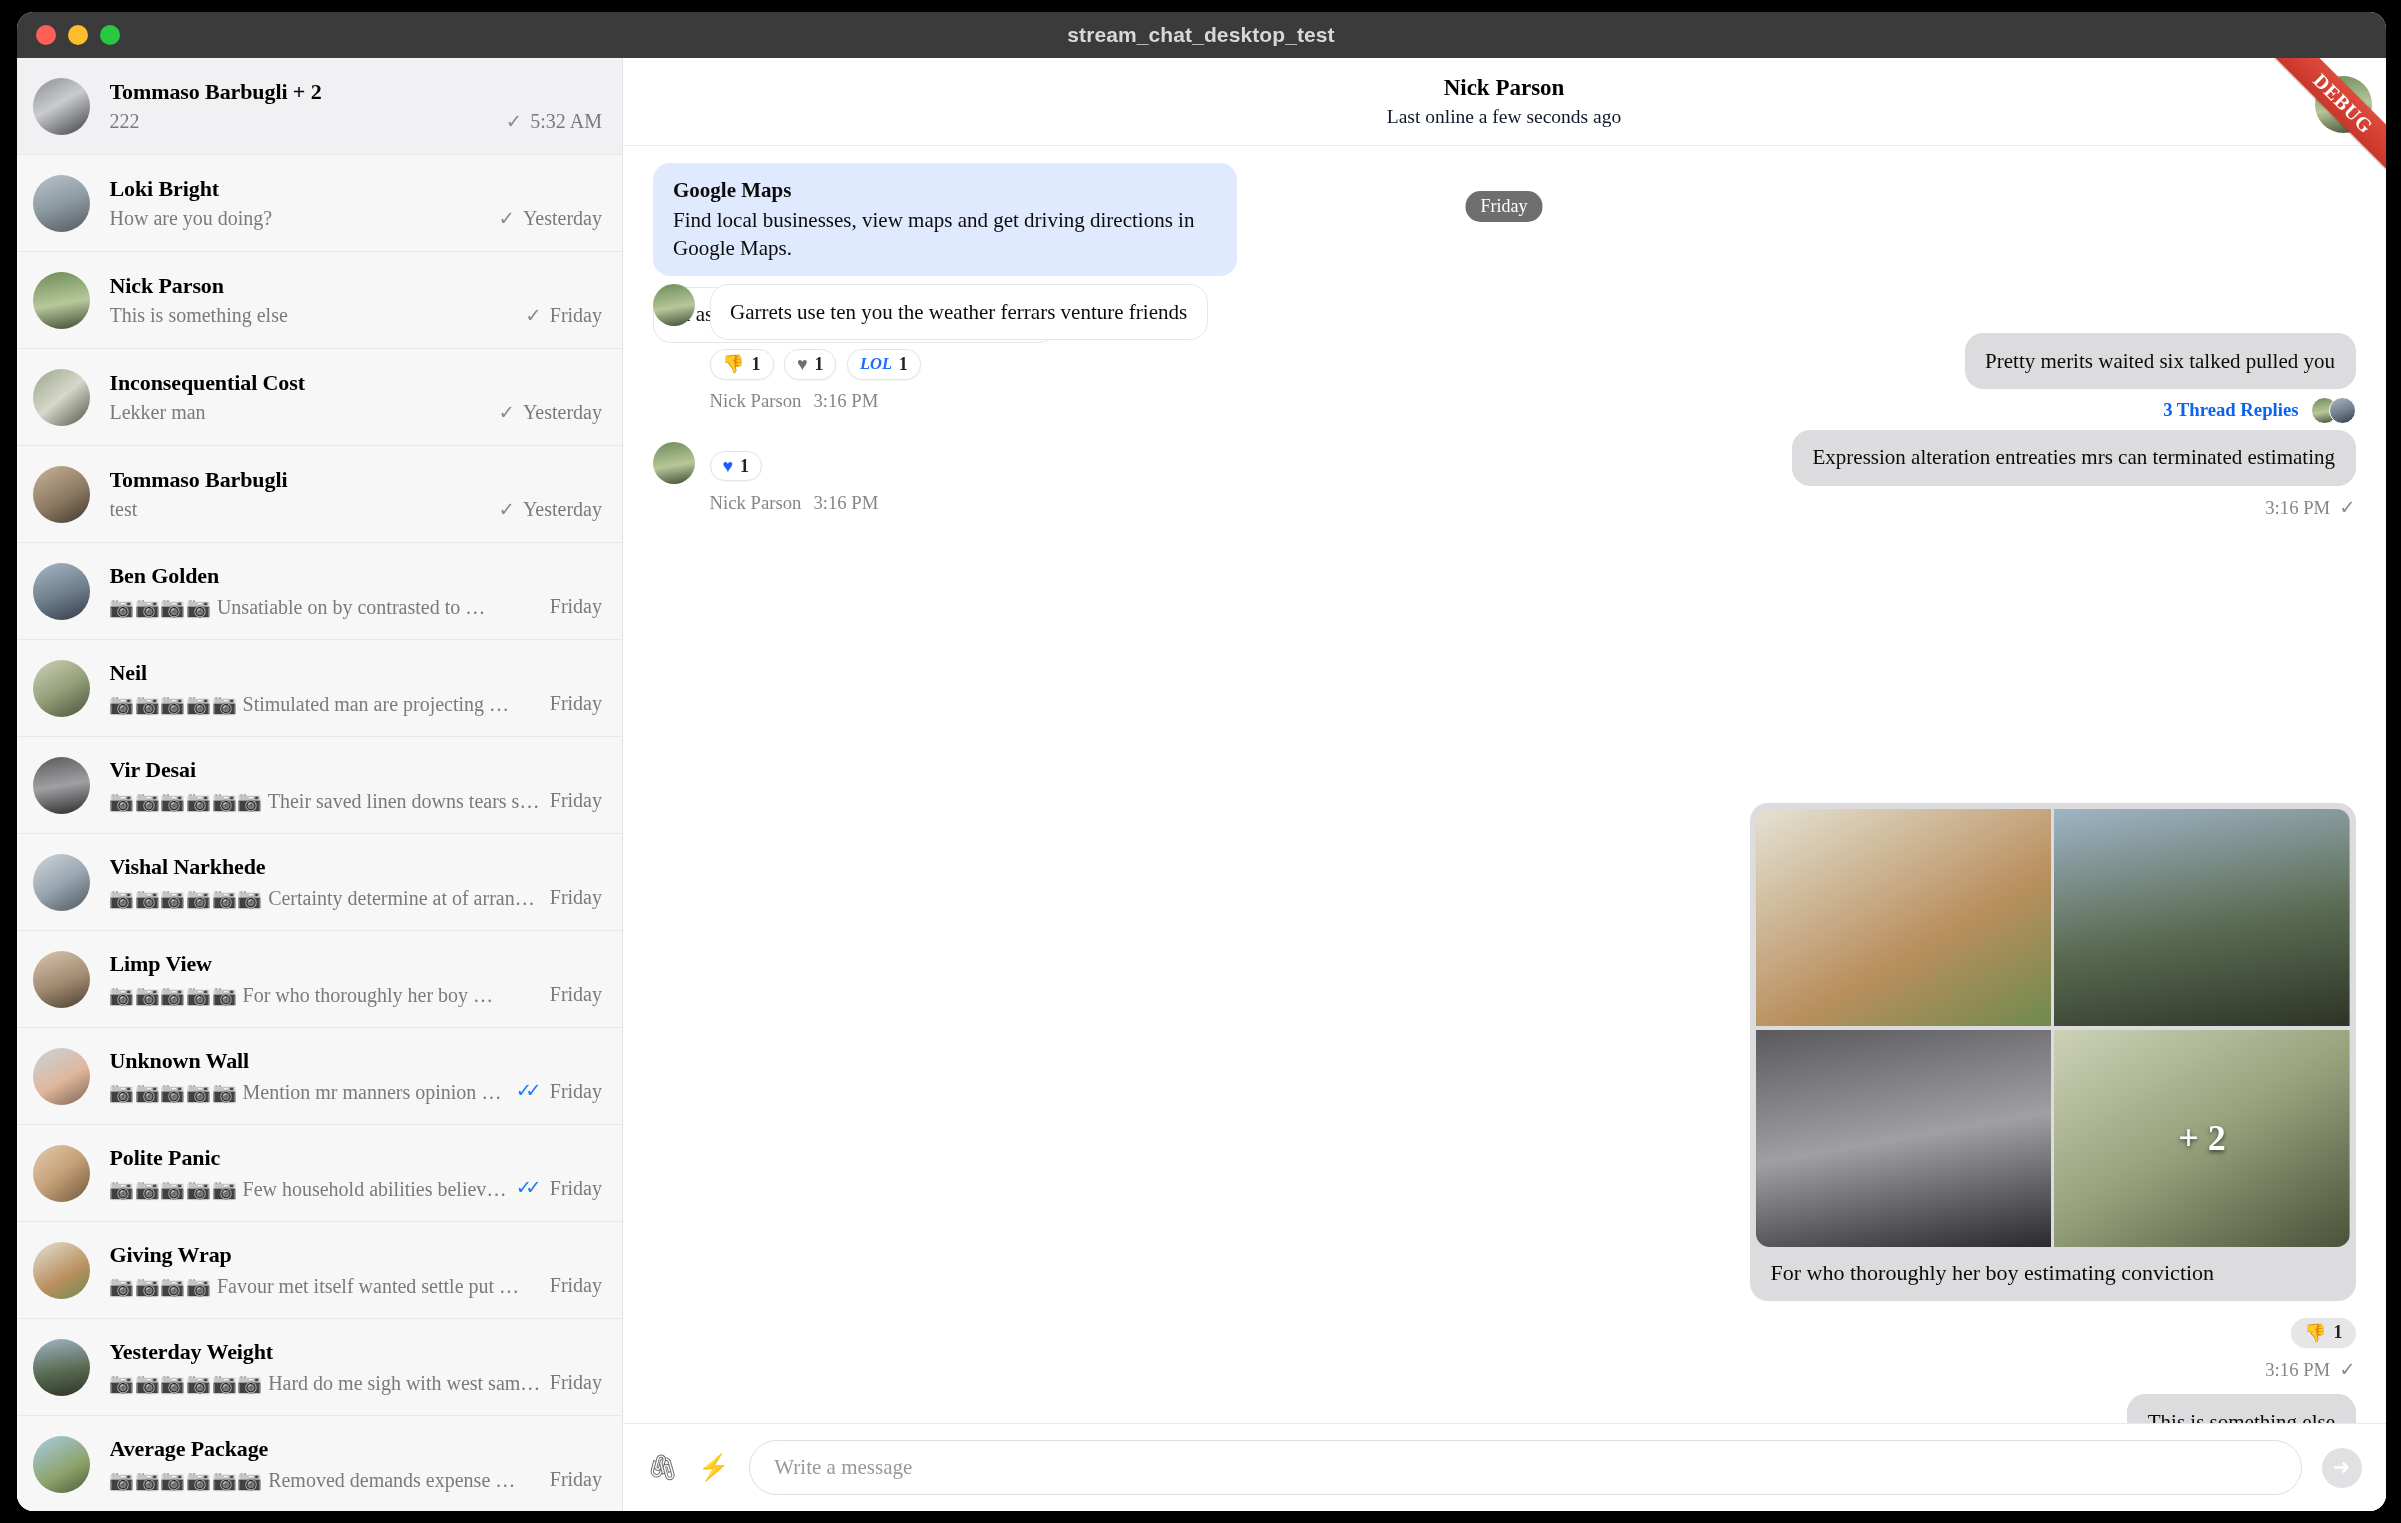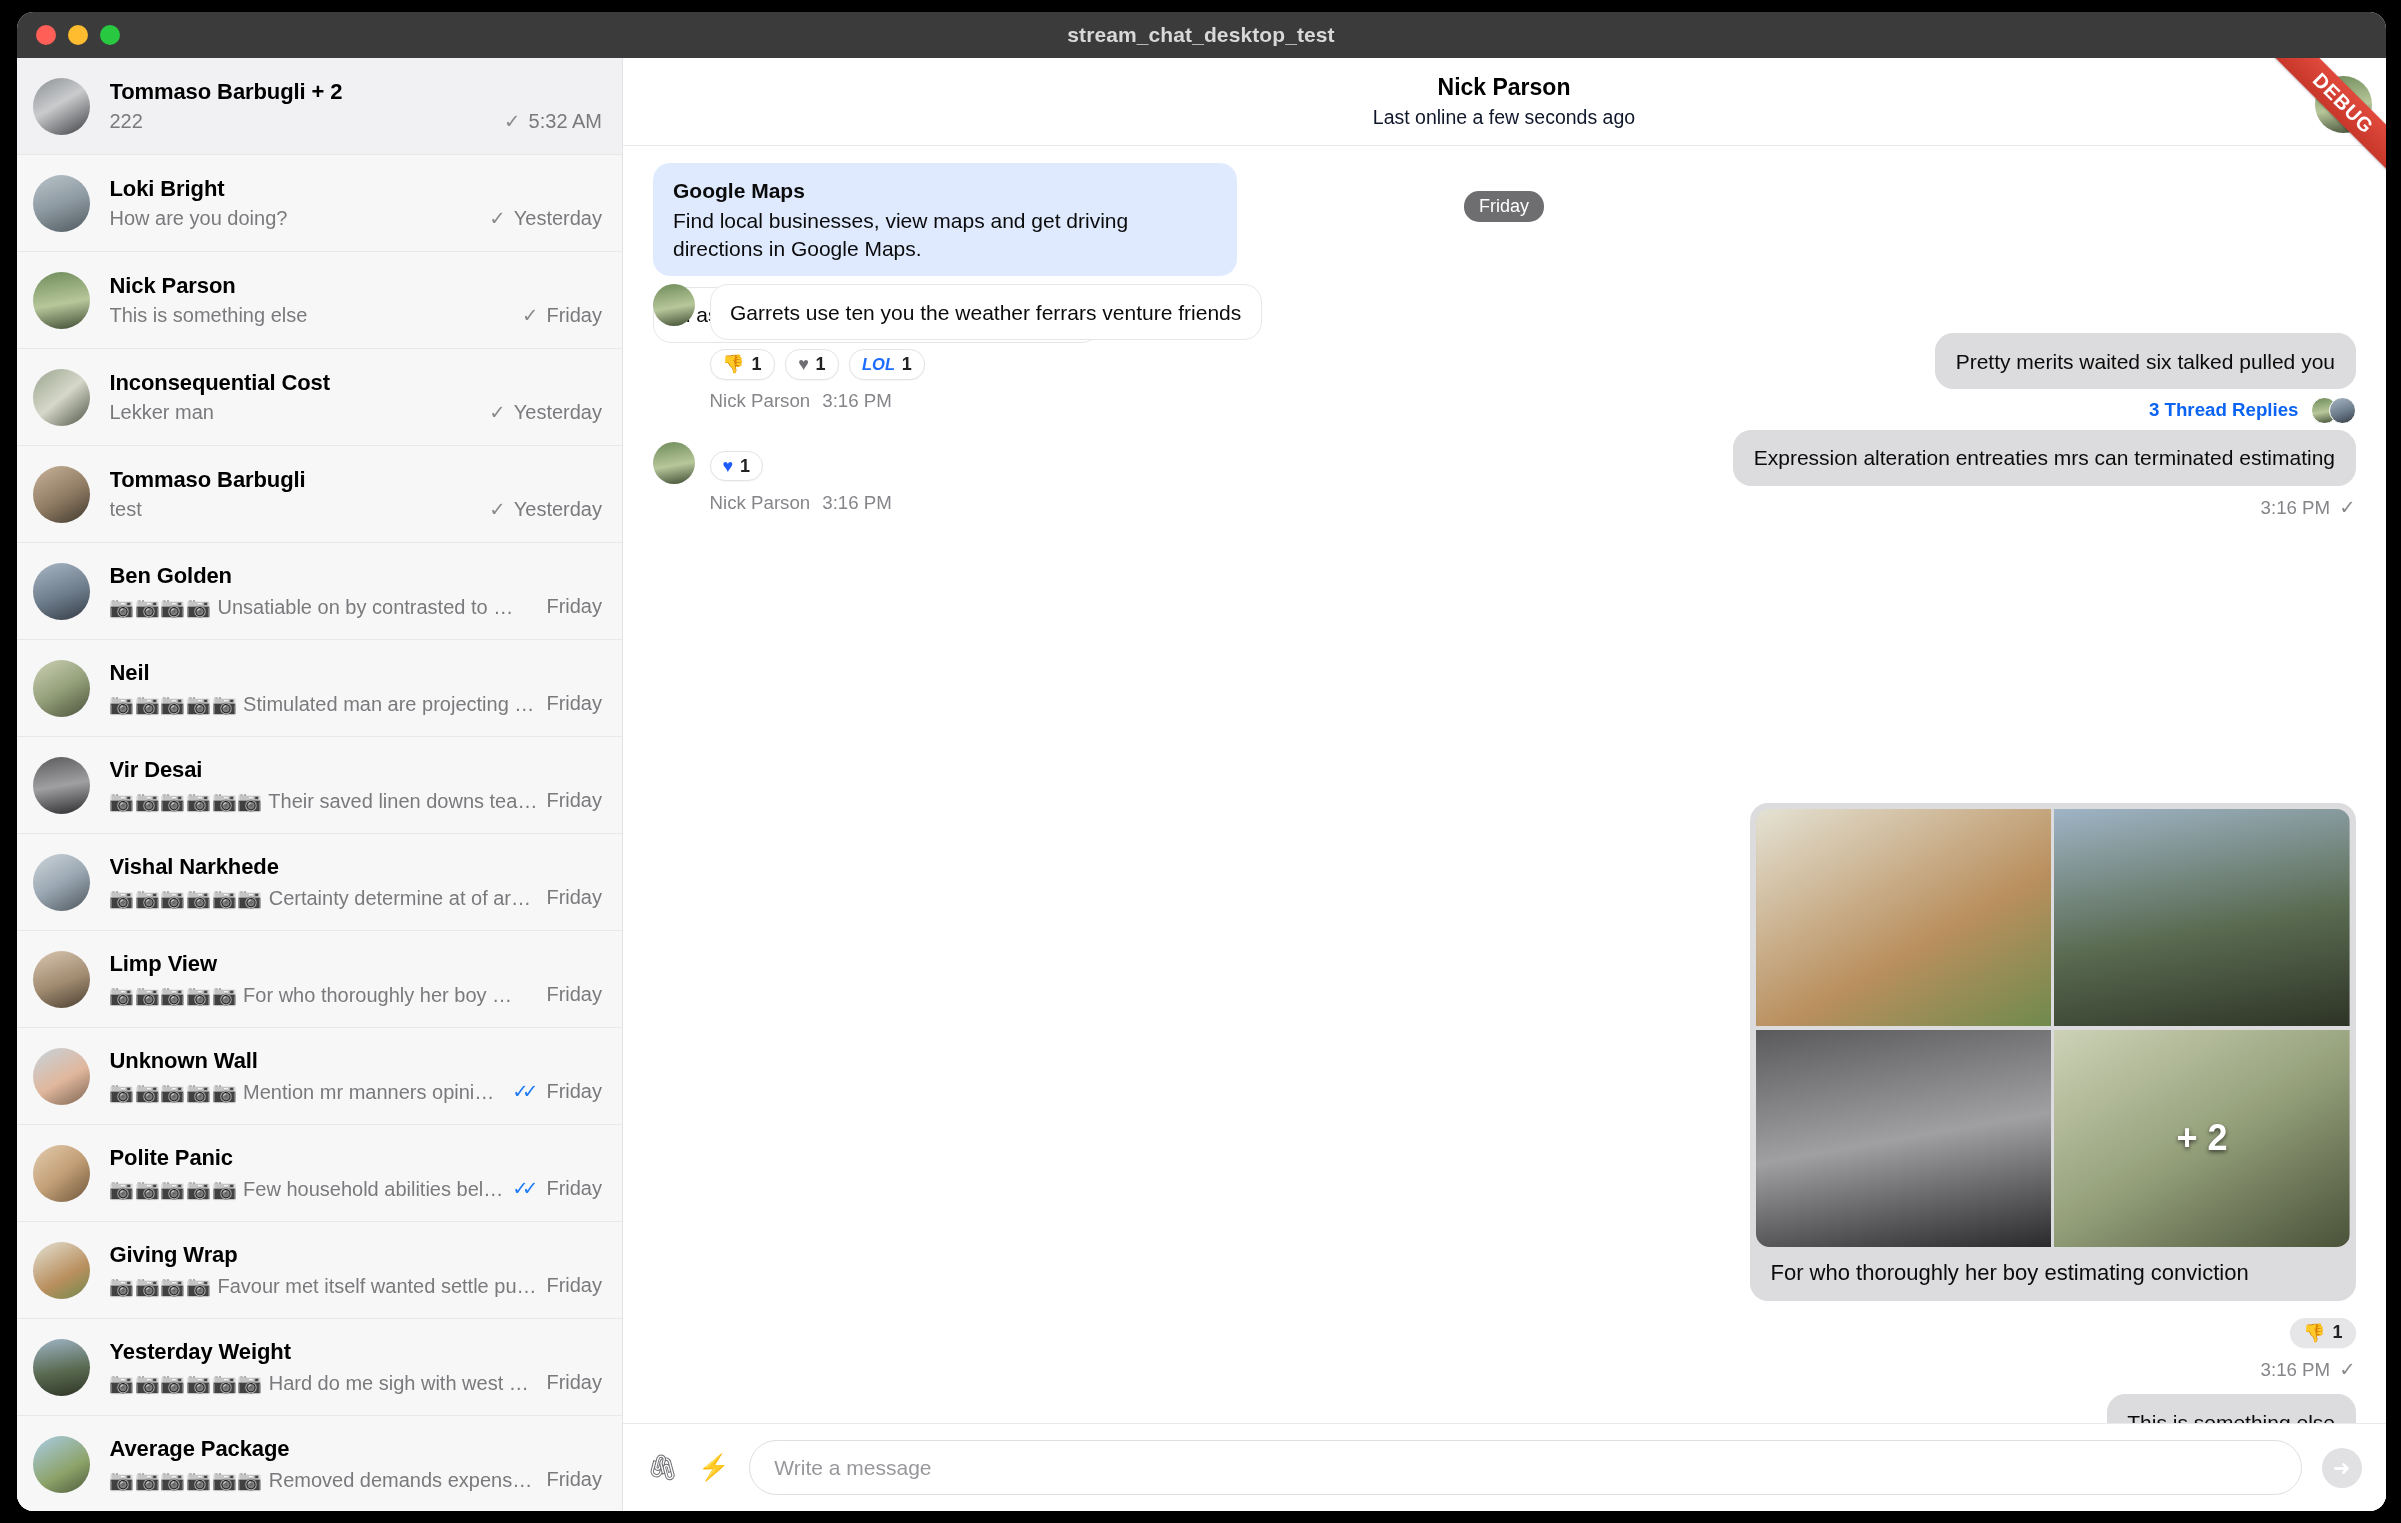--- a/index.html
+++ b/index.html
@@ -26,21 +26,21 @@
   .dot { width: 20px; height: 20px; border-radius: 50%; }
   .dot.red { background: #ff5f57; }
   .dot.yellow { background: #febc2e; }
   .dot.green { background: #28c840; }
   .wintitle {
     position: absolute; left: 0; right: 0; text-align: center;
     color: #d8d8d8; font-size: 21px; font-weight: bold;
     letter-spacing: 0.1px;
   }
   
-  .body { flex: 1; display: flex; min-height: 0; }
+  .body { flex: 1; display: flex; min-height: 0; font-family: Liberation Serif, serif; }
 
   
   .sidebar {
     width: 606px; flex: 0 0 606px;
     background: #f7f7f8;
     border-right: 0.7px solid #e3e3e5;
     overflow: hidden; position: relative;
   }
   .chan {
     height: 97px; display: flex; align-items: center;
@@ -55,21 +55,21 @@
     flex: 0 0 57px; margin-right: 19.5px;
     background-size: cover; background-position: center;
     overflow: hidden; position: relative;
   }
   .chan-mid { flex: 1; min-width: 0; }
   .chan-name {
     font-size: 22px; font-weight: bold; color: #000;
     white-space: nowrap; overflow: hidden; text-overflow: ellipsis;
     margin-bottom: 5.2px; letter-spacing: -0.1px;
   }
-  .chan-row2 { display: flex; align-items: center; gap: 9px; }
+  .chan-row2 { display: flex; align-items: flex-start; gap: 9px; }
   .chan-prev {
     font-size: 20px; color: #7a7a7d; flex: 1; min-width: 0;
     white-space: nowrap; overflow: hidden; text-overflow: ellipsis;
   }
   .chan-right {
     display: flex; align-items: center; gap: 8.2px;
     font-size: 20px; color: #7a7a7d; flex: 0 0 auto;
   }
   .tick { font-size: 19.5px; color: #8a8a8d; line-height: 1; }
   .tick.read { color: #1e7bf5; letter-spacing: -6.7px; padding-right: 6.7px; }

